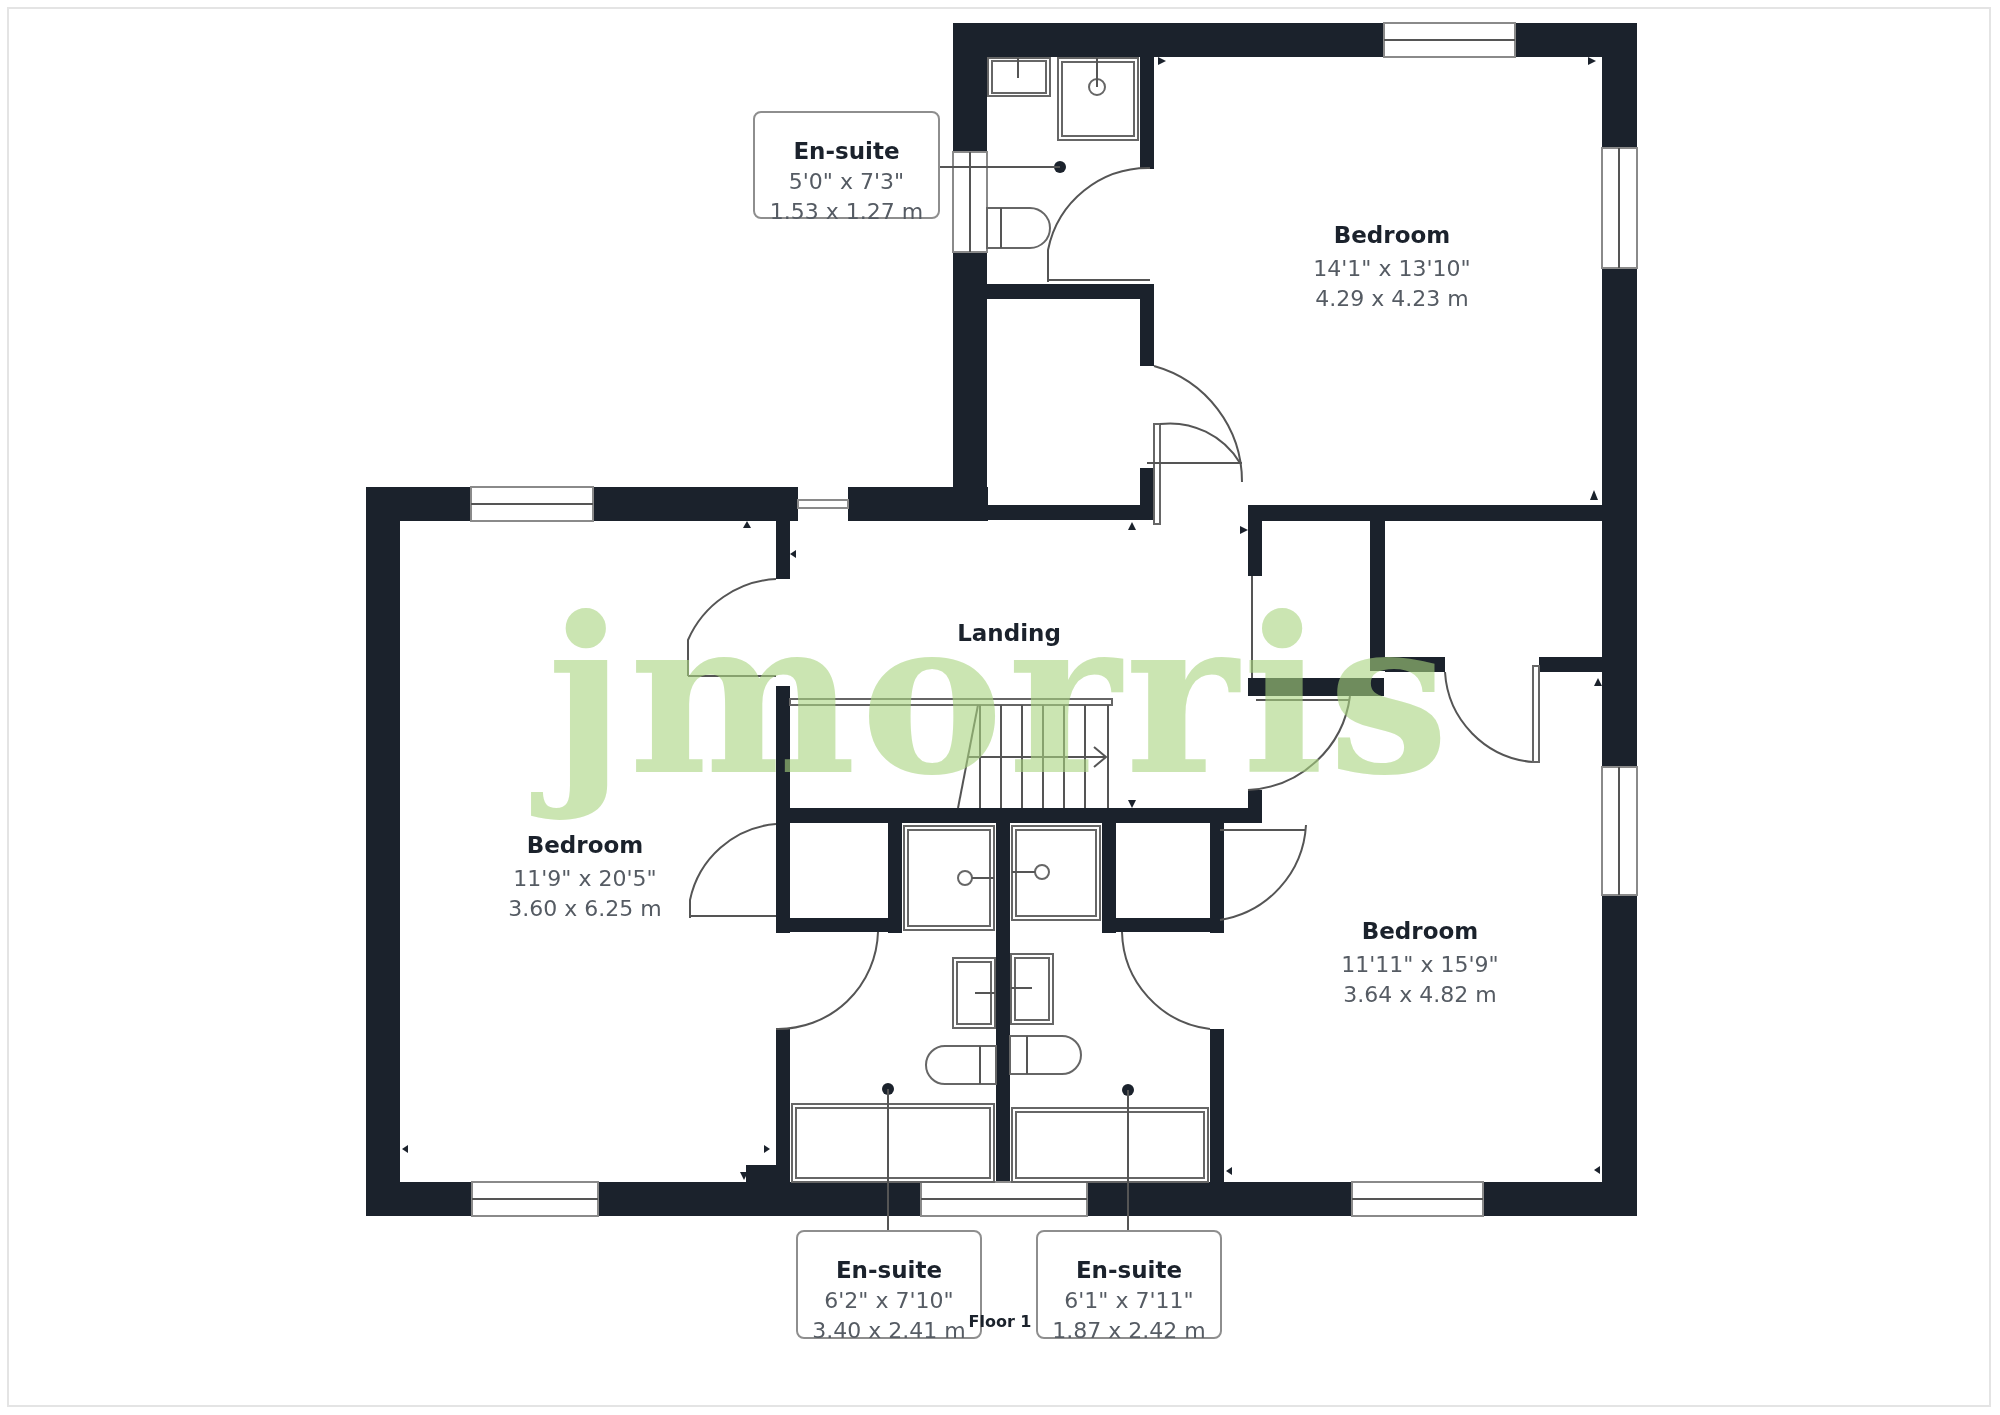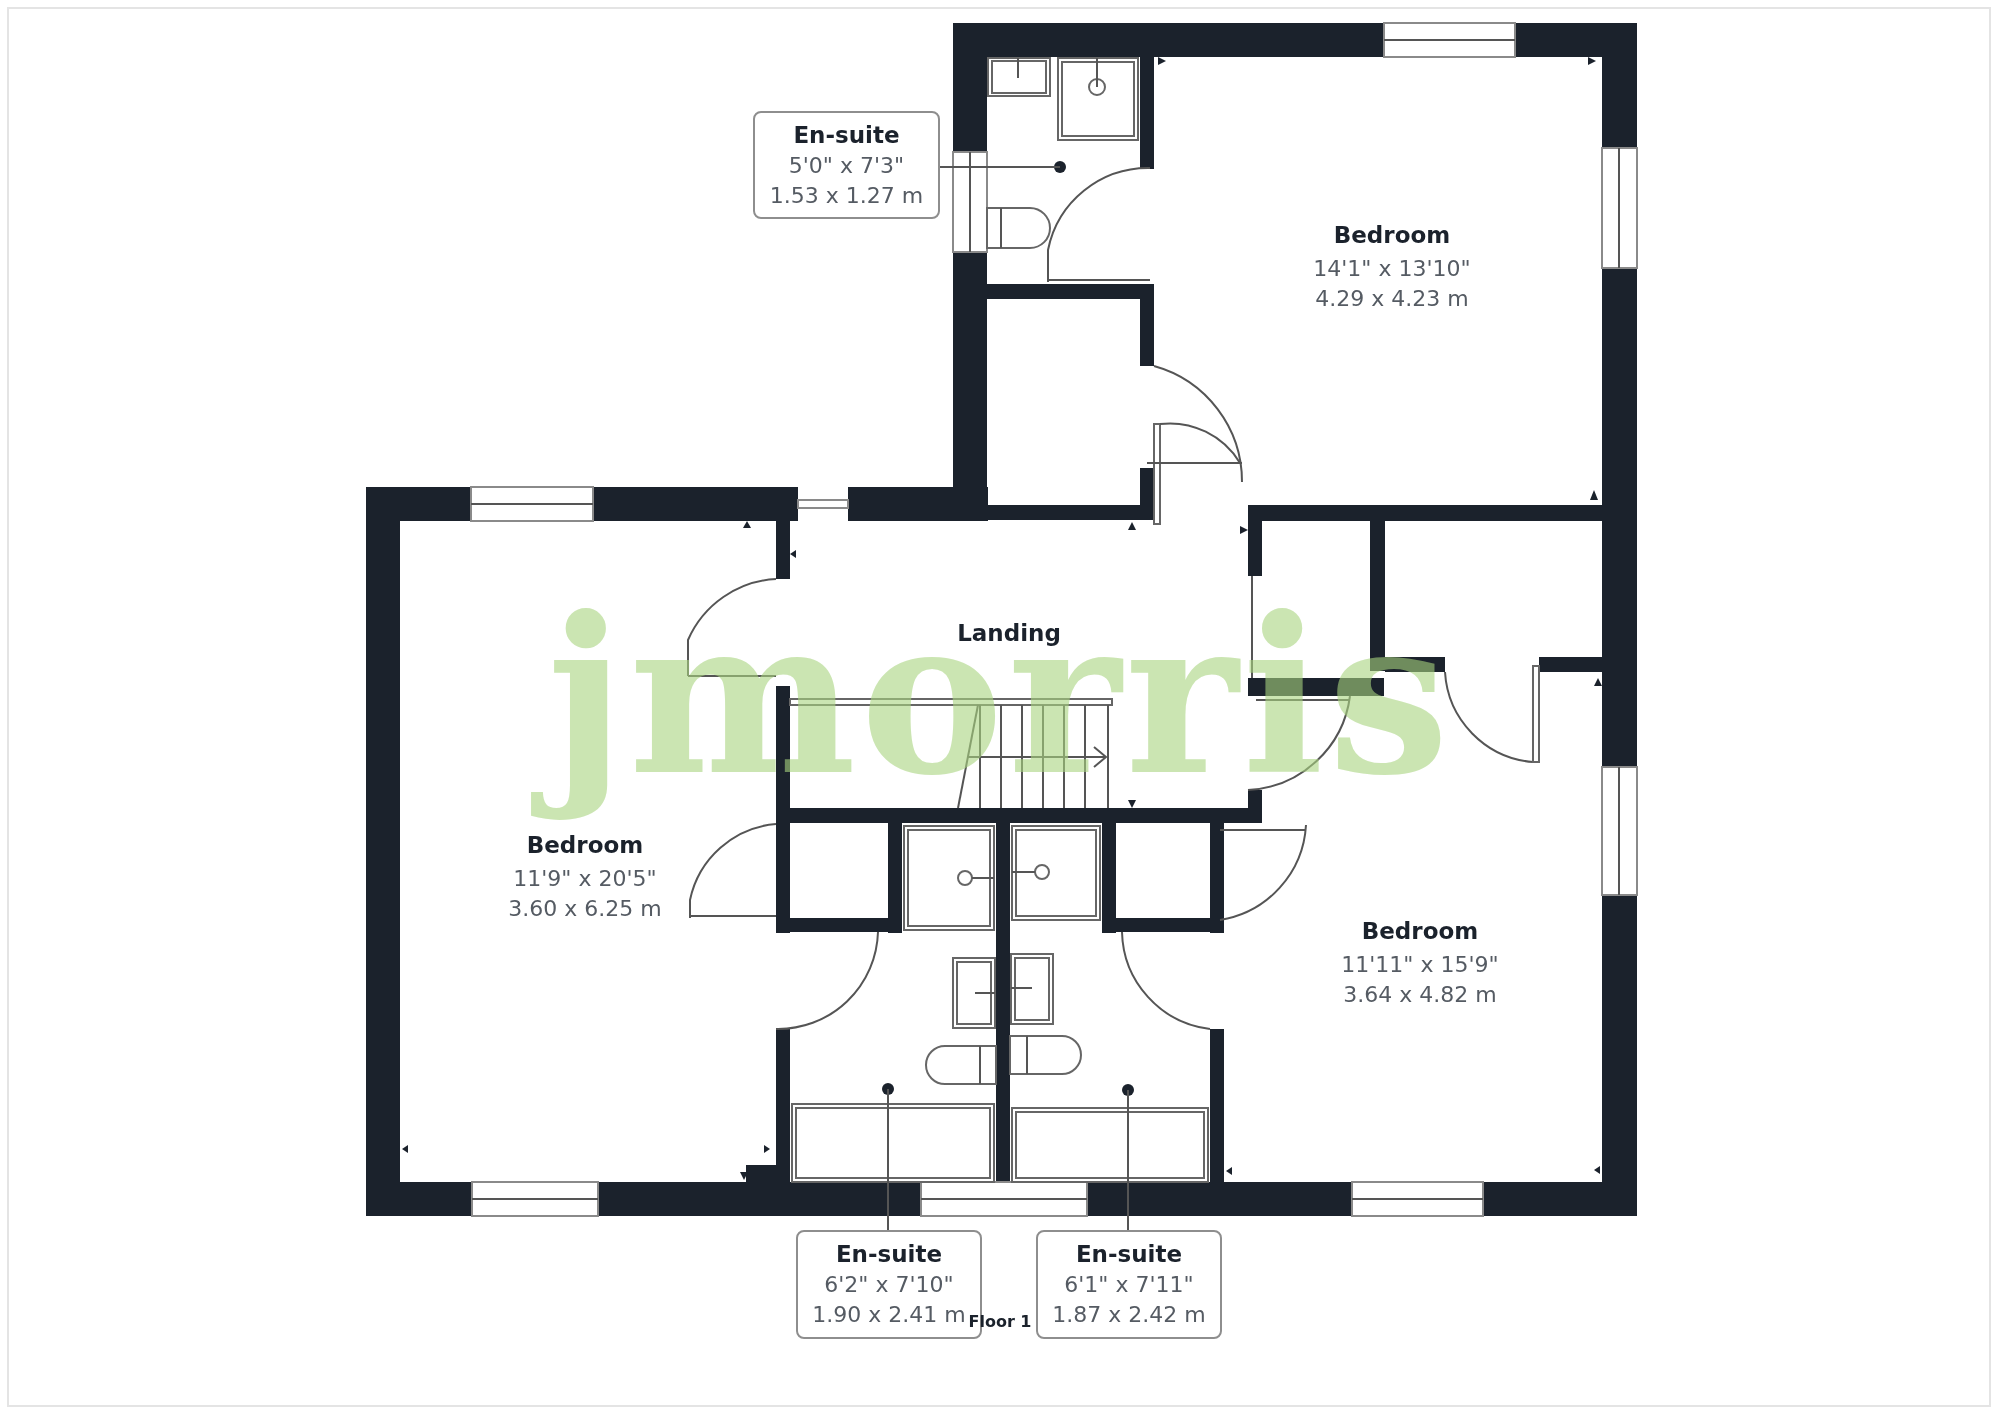--- a/index.html
+++ b/index.html
@@ -9,21 +9,21 @@
   .wall { fill:#1b222c; }
   .win { fill:#ffffff; stroke:#8a8a8a; stroke-width:2; }
   .thin { fill:none; stroke:#555; stroke-width:2; }
   .fix { fill:#ffffff; stroke:#666; stroke-width:2; }
   .fixin { fill:none; stroke:#666; stroke-width:2; }
   .door { fill:none; stroke:#555; stroke-width:2; }
   .mark { fill:#1b222c; }
   .room-name { font-family:"DejaVu Sans", sans-serif; font-weight:bold; font-size:23px; fill:#1b222c; text-anchor:middle; }
   .room-dim { font-family:"DejaVu Sans", sans-serif; font-size:22px; fill:#555b63; text-anchor:middle; }
   .watermark { font-family:"DejaVu Serif", serif; font-weight:bold; font-size:215px; text-anchor:middle; letter-spacing:4px; }
-  .callout { position:absolute; background:#fff; border:2px solid #8e8e8e; border-radius:8px; text-align:center; box-sizing:border-box; padding-top:6px; }
+  .callout { position:absolute; background:#fff; border:2px solid #8e8e8e; border-radius:8px; text-align:center; box-sizing:border-box; padding-top:22px; }
   .callout .cname { font-weight:bold; font-size:23px; color:#1b222c; line-height:32px; display:block; }
   .callout .cdim { font-size:22px; color:#555b63; line-height:30px; display:block; }
   .floor-label { position:absolute; left:0; width:2000px; top:1312px; text-align:center; font-weight:bold; font-size:16px; color:#1b222c; }
   .leader { stroke:#555; stroke-width:2; }
 </style>
 </head>
 <body>
 
 <div class="frame"></div>
 
@@ -234,21 +234,21 @@
 </svg>
 
 <div class="callout" style="left:753px; top:111px; width:187px; height:108px;">
   <span class="cname">En-suite</span>
   <span class="cdim">5'0" x 7'3"</span>
   <span class="cdim">1.53 x 1.27 m</span>
 </div>
 <div class="callout" style="left:796px; top:1230px; width:186px; height:109px;">
   <span class="cname">En-suite</span>
   <span class="cdim">6'2" x 7'10"</span>
-  <span class="cdim">1.90 x 2.41 m</span>
+  <span class="cdim">3.40 x 2.41 m</span>
 </div>
 <div class="callout" style="left:1036px; top:1230px; width:186px; height:109px;">
   <span class="cname">En-suite</span>
   <span class="cdim">6'1" x 7'11"</span>
   <span class="cdim">1.87 x 2.42 m</span>
 </div>
 
 <div class="floor-label">Floor 1</div>
 
 </body></html>

